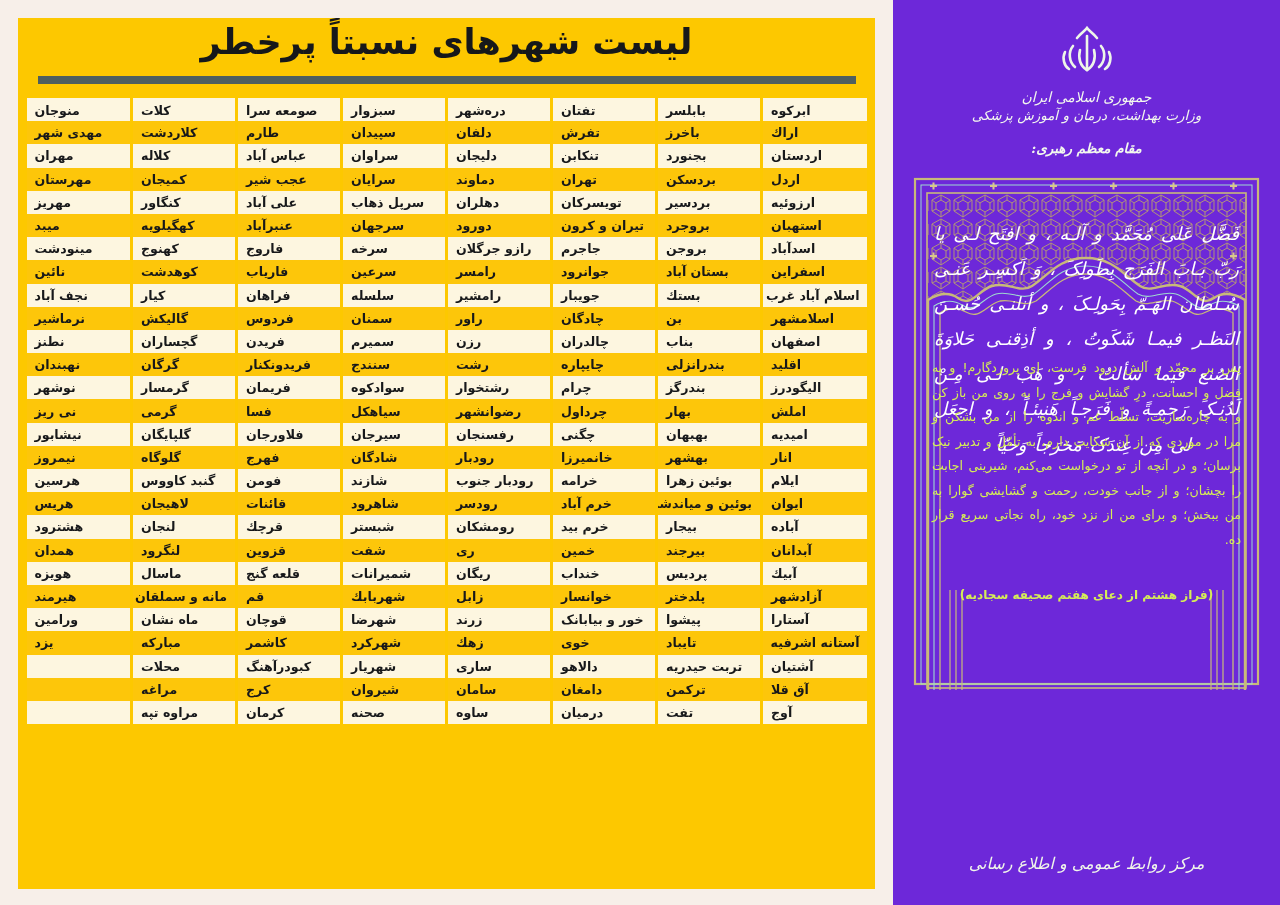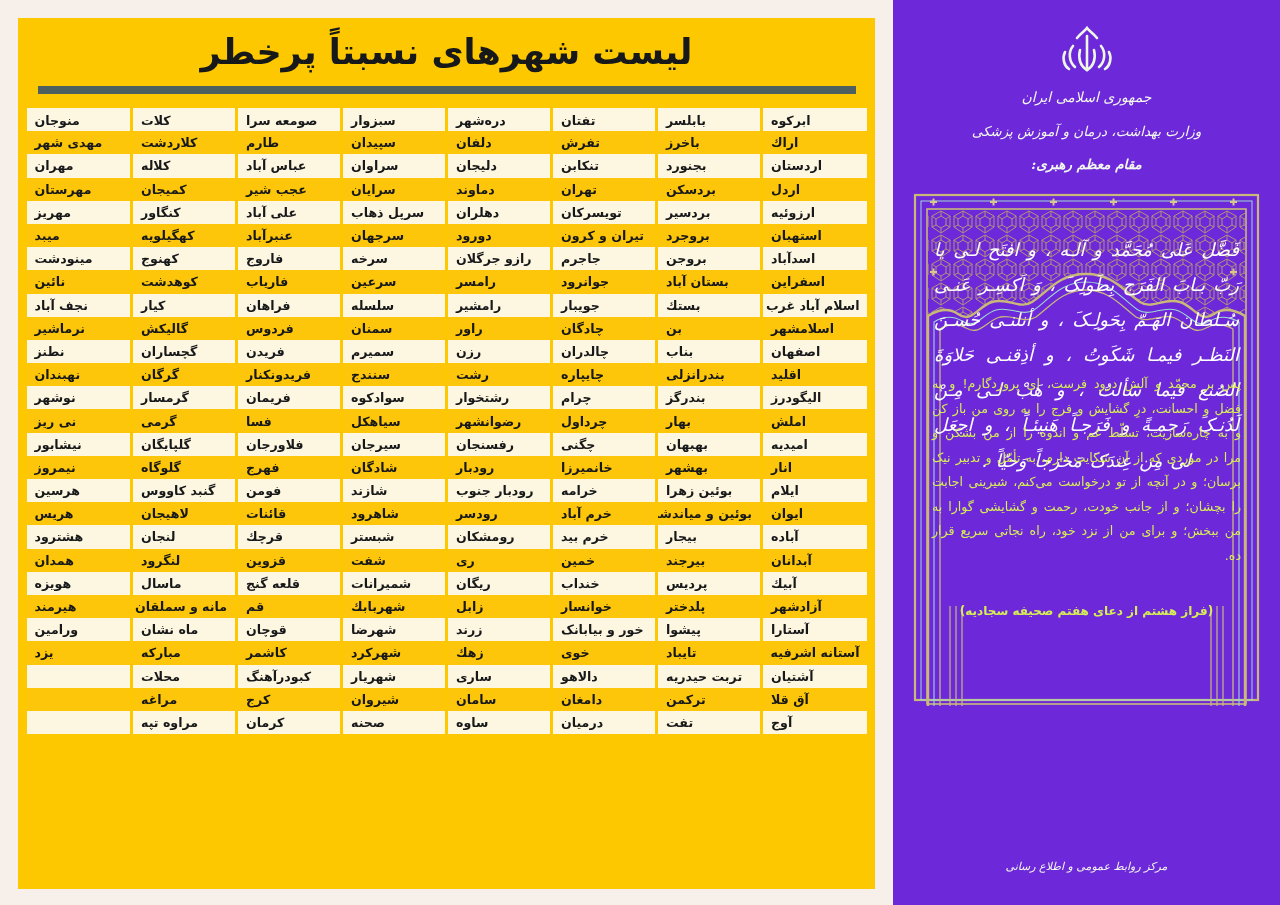--- a/index.html
+++ b/index.html
@@ -39,21 +39,21 @@
   .ministry-line {
     color:#f3f8ee;
     font-size:14px;
     margin-top:7px;
     letter-spacing:.3px;
     font-family:"DejaVu Serif", serif;
     font-style:italic;
     text-align:center;
     white-space:nowrap;
   }
-  .ministry-line.two { font-size:13.5px; margin-top:18px; }
+  .ministry-line.two { font-size:13.5px; margin-top:2px; }
 
   .leader-label {
     margin-top:17px;
     color:#f3f8ee;
     font-size:13.5px;
     font-weight:bold;
     text-align:center;
     font-family:"DejaVu Serif", serif;
     font-style:italic;
   }
@@ -108,21 +108,21 @@
     text-align:center;
     font-weight:bold;
   }
 
   .pr-footer {
     position:absolute;
     bottom:32px;
     width:100%;
     text-align:center;
     color:#f1f7ea;
-    font-size:11px;
+    font-size:16px;
     font-family:"DejaVu Serif", serif;
     font-style:italic;
   }
 
   
   .yellow-panel {
     position:absolute;
     left:0; top:0;
     width:893px; height:905px;
     background:#f7efe9;
@@ -139,21 +139,21 @@
     position:absolute;
     left:120px; top:150px;
     width:560px; height:660px;
     opacity:.17;
     pointer-events:none;
   }
   .map-wm svg { width:100%; height:100%; display:block; }
 
   .main-title {
     position:relative;
-    margin-top:14px;
+    margin-top:4px;
     text-align:center;
     color:#16181a;
     font-size:35px;
     font-weight:bold;
     letter-spacing:-0.5px;
     font-family:"DejaVu Sans", sans-serif;
   }
   .title-rule {
     position:relative;
     margin:14px auto 0;

